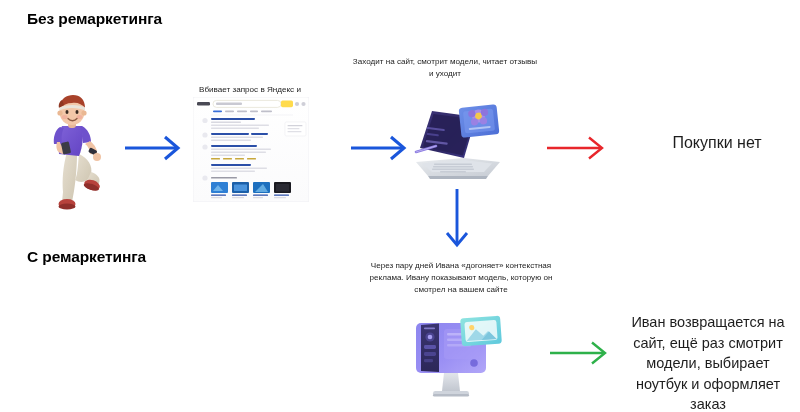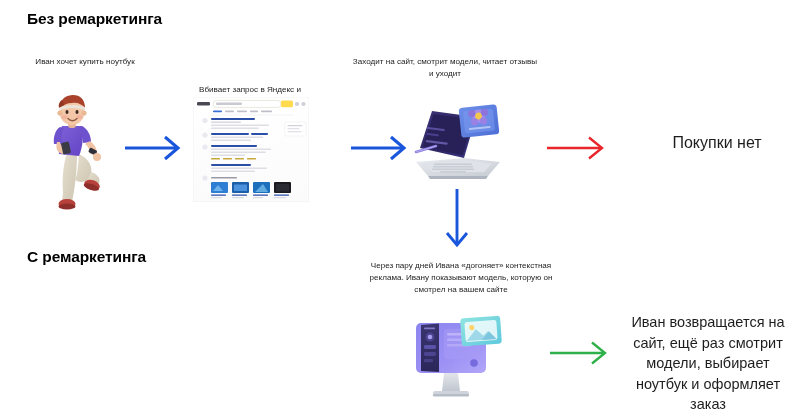--- a/index.html
+++ b/index.html
@@ -93,21 +93,20 @@
 </style>
 </head>
 <body>
 
 <div class="canvas">
 
   <div class="section-heading" id="heading-no-remarketing">Без ремаркетинга</div>
 
   <div class="section-heading" id="heading-with-remarketing">С ремаркетинга</div>
 
-  <div class="caption" id="caption-step-1">Иван хочет купить ноутбук</div>
 
   <div class="caption" id="caption-step-2">Вбивает запрос в Яндекс и находит ваш сайт</div>
 
   <div class="caption" id="caption-step-5">Через пару дней Ивана «догоняет» контекстная реклама. Ивану показывают модель, которую он смотрел на вашем сайте</div>
 
   <div class="caption" id="caption-step-3">Заходит на сайт, смотрит модели, читает отзывы и уходит</div>
 
   <div class="outcome" id="outcome-no-purchase">Покупки нет</div>
 
   <div class="outcome" id="outcome-purchase">Иван возвращается на сайт, ещё раз смотрит модели, выбирает ноутбук и оформляет заказ</div>

